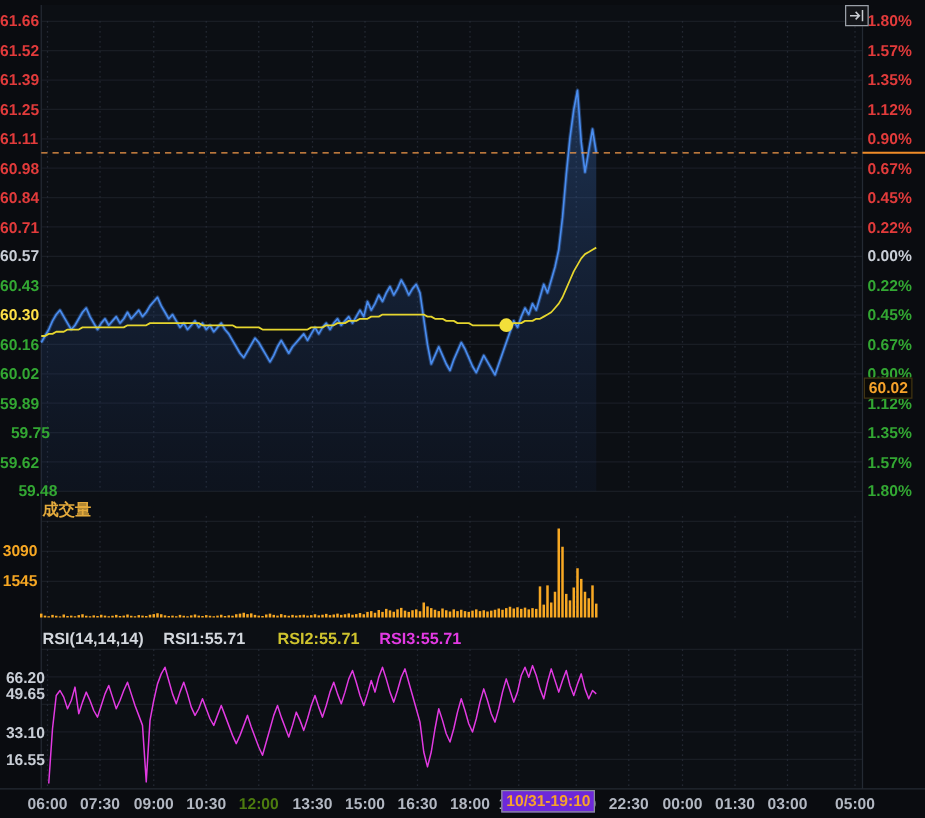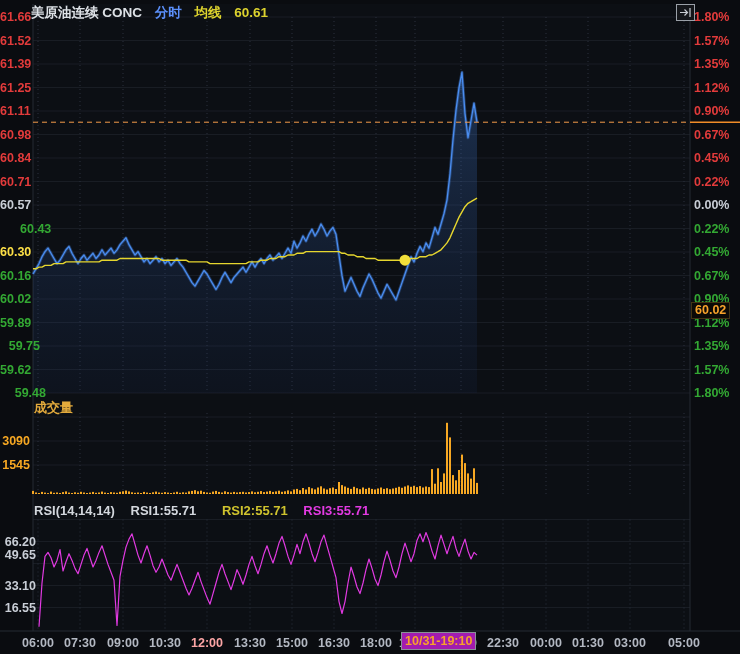--- a/index.html
+++ b/index.html
@@ -15,21 +15,21 @@
   .ma{color:#ddd32e;}
   .maval{color:#ddd32e;}
   #panel-icon{position:absolute;left:676px;top:4px;width:17px;height:15px;border:1px solid #9aa0a8;
       background:#14161a;z-index:6;display:flex;align-items:center;justify-content:center;cursor:pointer;}
   #vol-title{position:absolute;left:34px;top:399px;font-size:13px;font-weight:600;color:#e3aa3c;z-index:5;}
   #rsi-header{position:absolute;left:34px;top:503px;font-size:13px;font-weight:600;white-space:nowrap;z-index:5;}
   #rsi-header span{margin-right:12px;}
   .rsi0,.rsi1{color:#d3d7dd;}
   .rsi2{color:#cfc32e;padding-left:10px;}
   .rsi3{color:#e23ae2;}
-  #time-tag{position:absolute;left:401px;top:632px;z-index:7;border:1px solid #8b9098;background:#a21caf;
+  #time-tag{position:absolute;left:401px;top:632px;z-index:7;border:1px solid #8b9098;background:#6d28d9;
       color:#f7a32b;font-size:12.5px;font-weight:600;line-height:16px;padding:0 3px;white-space:nowrap;}
   #price-tag{position:absolute;left:691px;top:302px;z-index:7;border:1px solid #413413;background:#0b0a07;
       color:#f7a32b;font-size:12.5px;font-weight:600;line-height:15px;padding:0 3px;}
   #labels{position:absolute;inset:0;z-index:4;}
 </style>
 </head>
 <body>
 
 <div id="stage">
 
@@ -271,26 +271,20 @@
         <rect x="464" y="463.1" width="2" height="30.9"></rect>
         <rect x="467" y="473.4" width="2" height="20.6"></rect>
         <rect x="470" y="478.6" width="2" height="15.4"></rect>
         <rect x="473" y="468.3" width="2" height="25.7"></rect>
         <rect x="476" y="482.9" width="2" height="11.1"></rect>
       </g>
       <path d="M39 626.8 L42 583.0 L45 556.4 L48 552.4 L51 557.7 L54 567.0 L57 560.4 L60 549.7 L63 571.0 L66 561.7 L69 553.7 L72 560.4 L75 568.4 L78 573.7 L81 564.4 L84 555.1 L87 548.4 L90 557.7 L93 567.0 L96 560.4 L99 552.4 L102 545.8 L105 555.1 L108 564.4 L111 572.3 L114 580.3 L117 625.5 L120 576.3 L123 560.4 L126 547.1 L129 539.1 L132 533.8 L135 544.4 L138 555.1 L141 563.0 L144 553.7 L147 545.8 L150 555.1 L153 565.7 L156 572.3 L159 567.0 L162 559.0 L165 567.0 L168 575.0 L171 580.3 L174 572.3 L177 564.4 L180 572.3 L183 580.3 L186 588.3 L189 594.9 L192 588.3 L195 580.3 L198 572.3 L201 581.6 L204 589.6 L207 597.6 L210 604.2 L213 593.6 L216 583.0 L219 572.3 L222 564.4 L225 573.7 L228 581.6 L231 589.6 L234 580.3 L237 569.7 L240 576.3 L243 584.3 L246 575.0 L249 564.4 L252 556.4 L255 565.7 L258 573.7 L261 564.4 L264 553.7 L267 545.8 L270 555.1 L273 563.0 L276 553.7 L279 543.1 L282 536.4 L285 545.8 L288 556.4 L291 564.4 L294 555.1 L297 544.4 L300 553.7 L303 541.8 L306 533.8 L309 543.1 L312 553.7 L315 561.7 L318 552.4 L321 541.8 L324 535.1 L327 545.8 L330 556.4 L333 567.0 L336 577.7 L339 601.6 L342 613.5 L345 601.6 L348 583.0 L351 567.0 L354 576.3 L357 587.0 L360 593.6 L363 583.0 L366 569.7 L369 559.0 L372 568.4 L375 579.0 L378 585.6 L381 575.0 L384 561.7 L387 551.1 L390 560.4 L393 571.0 L396 577.7 L399 567.0 L402 553.7 L405 543.1 L408 552.4 L411 561.7 L414 553.7 L417 540.4 L420 533.8 L423 541.8 L426 532.5 L429 540.4 L432 551.1 L435 559.0 L438 545.8 L441 535.1 L444 544.4 L447 553.7 L450 544.4 L453 536.4 L456 548.4 L459 556.4 L462 547.1 L465 539.1 L468 551.1 L471 559.0 L474 552.4 L477 555.1" fill="none" stroke="#e23ae2" stroke-width="1.2" stroke-linejoin="round"></path>
       <circle cx="405" cy="260.19679999999937" r="5.5" fill="#f2df3a"></circle>
     </svg>
 
-  <div id="header">
-    <span class="sym">美原油连续 CONC</span>
-    <span class="mode">分时</span>
-    <span class="ma">均线</span>
-    <span class="maval">60.61</span>
-  </div>
 
   <div id="panel-icon">
     <svg width="13" height="11" viewBox="0 0 13 11">
       <path d="M1 5.5h7M5.5 2.5l3 3-3 3M11 1v9" stroke="#c9cdd3" stroke-width="1.2" fill="none"></path>
     </svg>
   </div>
 
   <div id="vol-title">成交量</div>
 
   <div id="rsi-header">
@@ -303,21 +297,21 @@
   <div id="labels">
       <div class="alab" style="left: 0px; top: 10px; width: 30px; text-align: right; color: rgb(226, 59, 59);">61.66</div>
       <div class="alab" style="left: 0px; top: 33.5px; width: 30px; text-align: right; color: rgb(226, 59, 59);">61.52</div>
       <div class="alab" style="left: 0px; top: 57px; width: 30px; text-align: right; color: rgb(226, 59, 59);">61.39</div>
       <div class="alab" style="left: 0px; top: 80.5px; width: 30px; text-align: right; color: rgb(226, 59, 59);">61.25</div>
       <div class="alab" style="left: 0px; top: 104px; width: 30px; text-align: right; color: rgb(226, 59, 59);">61.11</div>
       <div class="alab" style="left: 0px; top: 127.5px; width: 30px; text-align: right; color: rgb(226, 59, 59);">60.98</div>
       <div class="alab" style="left: 0px; top: 151px; width: 30px; text-align: right; color: rgb(226, 59, 59);">60.84</div>
       <div class="alab" style="left: 0px; top: 174.5px; width: 30px; color: rgb(226, 59, 59);">60.71</div>
       <div class="alab" style="left: 0px; top: 198px; width: 30px; text-align: right; color: rgb(201, 206, 214);">60.57</div>
-      <div class="alab" style="left: 0px; top: 221.5px; width: 30px; text-align: right; color: rgb(51, 168, 51); padding-left: 20px;">60.43</div>
+      <div class="alab" style="left: 0px; top: 221.5px; width: 30px; text-align: right; color: rgb(51, 168, 51);">60.43</div>
       <div class="alab" style="left: 0px; top: 245px; width: 30px; text-align: right; color: #fde047;">60.30</div>
       <div class="alab" style="left: 0px; top: 268.5px; width: 30px; text-align: right; color: rgb(51, 168, 51);">60.16</div>
       <div class="alab" style="left: 0px; top: 292px; width: 30px; text-align: right; color: rgb(51, 168, 51);">60.02</div>
       <div class="alab" style="left: 0px; top: 315.5px; width: 30px; text-align: right; color: rgb(51, 168, 51);">59.89</div>
       <div class="alab" style="left: 0px; top: 339px; width: 40px; text-align: right; color: rgb(51, 168, 51);">59.75</div>
       <div class="alab" style="left: 0px; top: 362.5px; width: 30px; text-align: right; color: rgb(51, 168, 51);">59.62</div>
       <div class="alab" style="left: 0px; top: 386px; width: 46px; text-align: right; color: rgb(51, 168, 51);">59.48</div>
       <div class="alab" style="left: 694px; top: 10px; color: rgb(226, 59, 59);">1.80%</div>
       <div class="alab" style="left: 694px; top: 33.5px; color: rgb(226, 59, 59);">1.57%</div>
       <div class="alab" style="left: 694px; top: 57px; color: rgb(226, 59, 59);">1.35%</div>
@@ -338,21 +332,21 @@
       <div class="alab" style="left: 0px; top: 434px; width: 30px; text-align: right; color: rgb(247, 168, 35);">3090</div>
       <div class="alab" style="left: 0px; top: 458px; width: 30px; text-align: right; color: rgb(247, 168, 35);">1545</div>
       <div class="alab" style="left: 0px; top: 534.5px; width: 36px; text-align: right; color: rgb(201, 206, 214);">66.20</div>
       <div class="alab" style="left: 0px; top: 548px; width: 36px; text-align: right; color: rgb(201, 206, 214);">49.65</div>
       <div class="alab" style="left: 0px; top: 578.5px; width: 36px; text-align: right; color: rgb(201, 206, 214);">33.10</div>
       <div class="alab" style="left: 0px; top: 600.5px; width: 36px; text-align: right; color: rgb(201, 206, 214);">16.55</div>
       <div class="alab" style="left: 38px; top: 636px; transform: translateX(-50%); color: rgb(179, 184, 194);">06:00</div>
       <div class="alab" style="left: 80px; top: 636px; transform: translateX(-50%); color: rgb(179, 184, 194);">07:30</div>
       <div class="alab" style="left: 123px; top: 636px; transform: translateX(-50%); color: rgb(179, 184, 194);">09:00</div>
       <div class="alab" style="left: 165px; top: 636px; transform: translateX(-50%); color: rgb(179, 184, 194);">10:30</div>
-      <div class="alab" style="left: 207px; top: 636px; transform: translateX(-50%); color: #fca5a5;">12:00</div>
+      <div class="alab" style="left: 207px; top: 636px; transform: translateX(-50%); color: #4d7c0f;">12:00</div>
       <div class="alab" style="left: 250px; top: 636px; transform: translateX(-50%); color: rgb(179, 184, 194);">13:30</div>
       <div class="alab" style="left: 292px; top: 636px; transform: translateX(-50%); color: rgb(179, 184, 194);">15:00</div>
       <div class="alab" style="left: 334px; top: 636px; transform: translateX(-50%); color: rgb(179, 184, 194);">16:30</div>
       <div class="alab" style="left: 376px; top: 636px; transform: translateX(-50%); color: rgb(179, 184, 194);">18:00</div>
       <div class="alab" style="left: 415px; top: 636px; transform: translateX(-50%); color: rgb(179, 184, 194);">19:30</div>
       <div class="alab" style="left: 461px; top: 636px; transform: translateX(-50%); color: rgb(179, 184, 194);">21:00</div>
       <div class="alab" style="left: 503px; top: 636px; transform: translateX(-50%); color: rgb(179, 184, 194);">22:30</div>
       <div class="alab" style="left: 546px; top: 636px; transform: translateX(-50%); color: rgb(179, 184, 194);">00:00</div>
       <div class="alab" style="left: 588px; top: 636px; transform: translateX(-50%); color: rgb(179, 184, 194);">01:30</div>
       <div class="alab" style="left: 630px; top: 636px; transform: translateX(-50%); color: rgb(179, 184, 194);">03:00</div>

